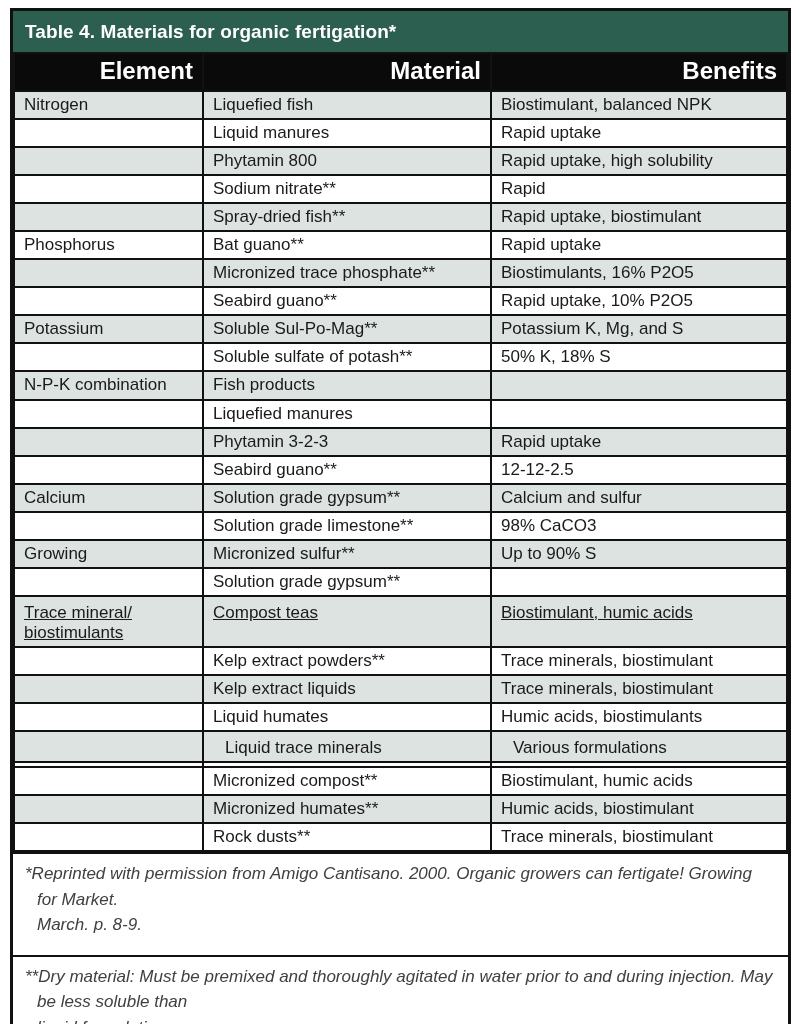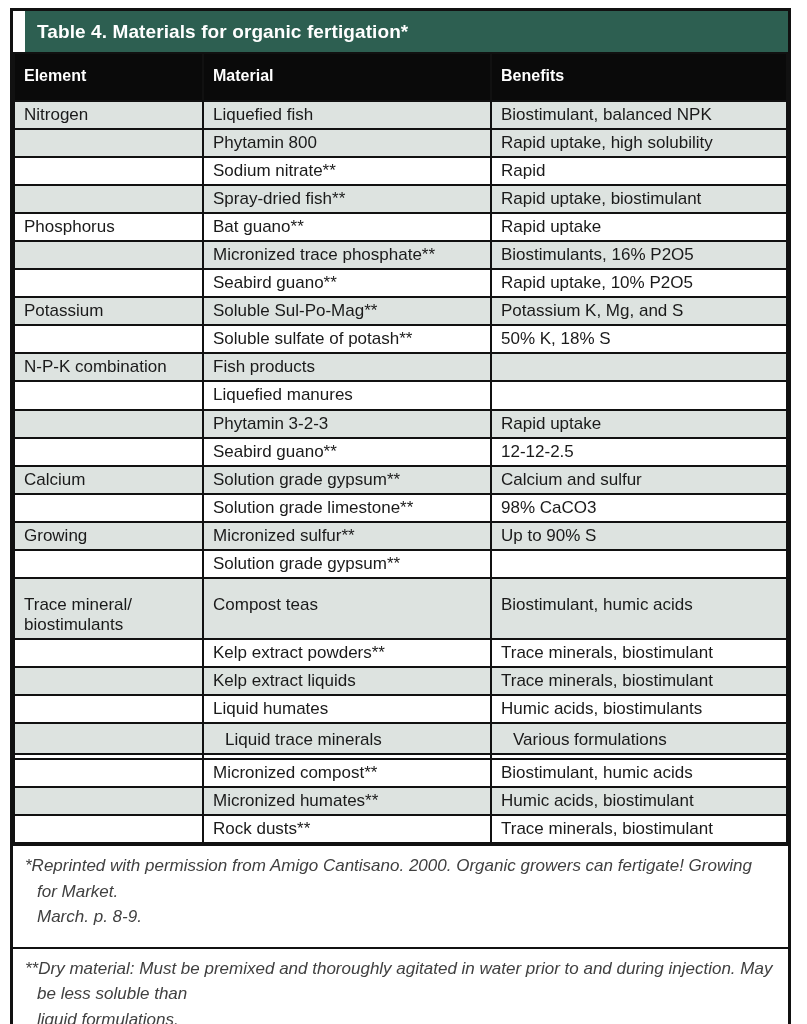--- a/index.html
+++ b/index.html
@@ -16,54 +16,53 @@
     border: 3px solid var(--border, #111);
     background: #fff;
   }
   .title-bar {
     background: var(--title-bg, #2d5f51);
     color: var(--title-text, #fff);
     font-size: 19px;
     font-weight: bold;
     padding: 10px 12px 9px 12px;
     letter-spacing: 0.1px;
-    margin-left: 12px;
   }
   table {
     width: 100%;
     border-collapse: collapse;
     table-layout: fixed;
   }
   col.c1 { width: 189px; }
   col.c2 { width: 288px; }
   thead th {
     background: var(--header-bg, #0a0a0a);
     color: var(--header-text, #fff);
-    text-align: left;
-    font-size: 16px;
+    text-align: right;
+    font-size: 24px;
     font-weight: bold;
-    height: 48px;
+    height: 38px;
     padding: 2px 9px 4px 9px;
     vertical-align: middle;
     border: 2px solid var(--border, #111);
   }
   td {
     border: 2px solid var(--border, #111);
     font-size: 17px;
     color: var(--cell-text, #1a1a1a);
     padding: 3px 9px;
     height: 27px;
     vertical-align: middle;
     background: var(--row-plain, #fff);
     overflow: hidden;
     white-space: pre-line;
     line-height: 1.18;
   }
   tr.shaded td { background: var(--row-shaded, #dde3e0); }
-  tr.tall td    { height: 46px; vertical-align: top; padding-top: 16px; }
+  tr.tall td    { height: 46px; vertical-align: top; padding-top: 6px; text-decoration: underline; }
   tr.tallish td { height: 20px; vertical-align: top; padding-top: 6px; padding-left: 21px; }
   tr.spacer td  { height: 5px; padding: 0; }
   .footnote {
     font-style: italic;
     font-size: 17px;
     color: #404040;
     line-height: 1.5;
     padding: 7px 14px 17px 24px;
     text-indent: -12px;
     white-space: pre-line;
@@ -88,20 +87,25 @@
         <th>Material</th>
         <th>Benefits</th>
       </tr>
     </thead>
     <tbody>
         <tr class="shaded">
           <td>Nitrogen</td>
           <td>Liquefied fish</td>
           <td>Biostimulant, balanced NPK</td>
         </tr>
+        <tr>
+          <td></td>
+          <td>Liquid manures</td>
+          <td>Rapid uptake</td>
+        </tr>
         <tr class="shaded">
           <td></td>
           <td>Phytamin 800</td>
           <td>Rapid uptake, high solubility</td>
         </tr>
         <tr>
           <td></td>
           <td>Sodium nitrate**</td>
           <td>Rapid</td>
         </tr>

